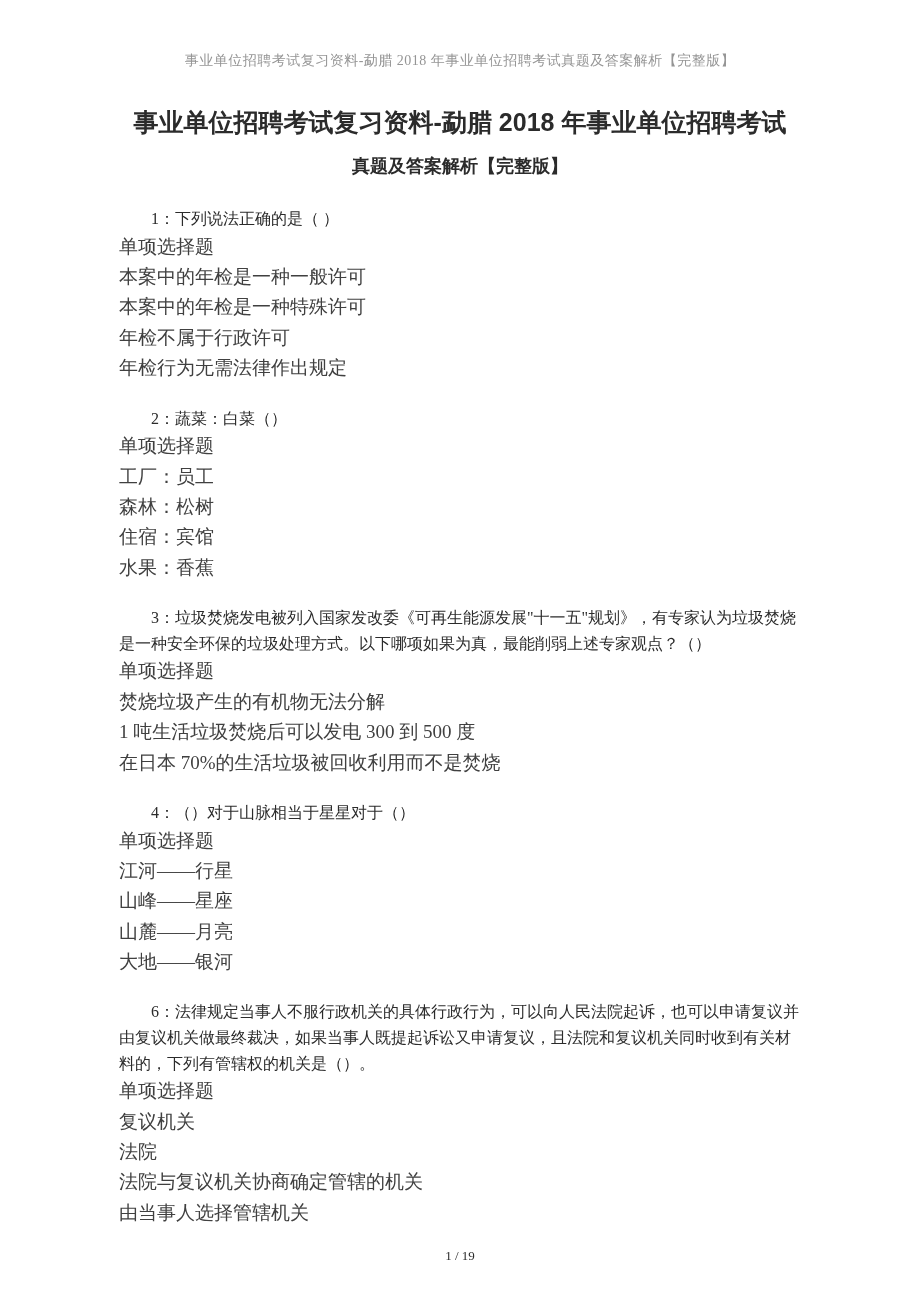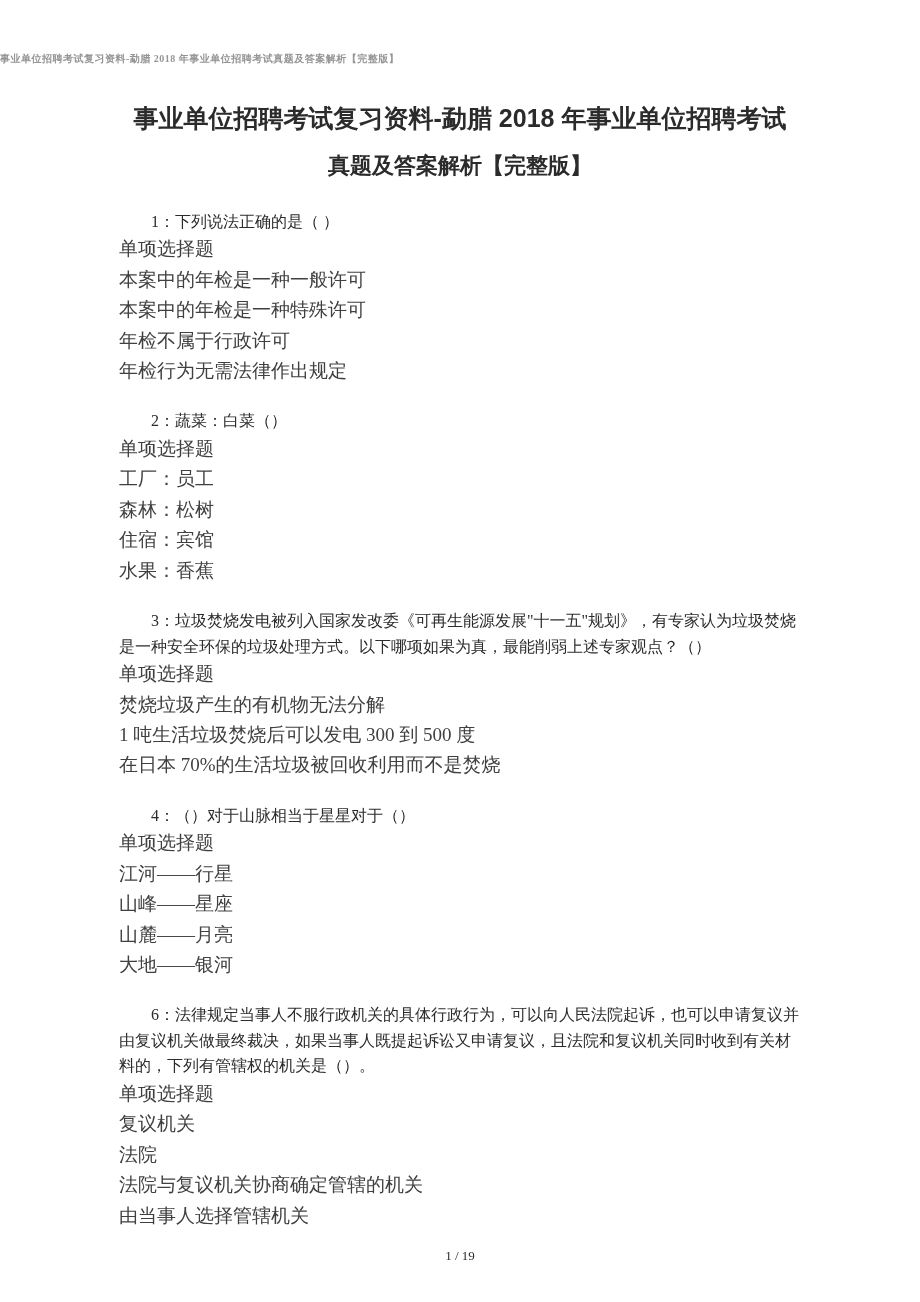--- a/index.html
+++ b/index.html
@@ -9,46 +9,45 @@
     }
     body {
       width: 920px;
       min-height: 1302px;
       background: #ffffff;
       font-family: "SimSun", "宋体", serif;
       color: #333333;
       position: relative;
     }
     .page-header {
-      text-align: left;
+      text-align: center;
       color: #959595;
-      font-size: 10px;
+      font-size: 14px;
       padding-top: 52px;
       padding-bottom: 18px;
       letter-spacing: 0.5px;
-      font-weight: bold;
     }
     .content {
       padding-left: 119px;
       padding-right: 119px;
     }
     .title-main {
       font-family: "SimHei", "黑体", sans-serif;
       font-weight: bold;
       font-size: 25px;
       text-align: center;
       color: #2b2b2b;
       line-height: 1.7;
       margin-top: 13px;
       margin-bottom: 7px;
     }
     .title-sub {
       font-family: "SimHei", "黑体", sans-serif;
       font-weight: bold;
-      font-size: 22px;
+      font-size: 18px;
       text-align: center;
       color: #2b2b2b;
       line-height: 1.7;
       margin-bottom: 25px;
     }
     .question-block {
       margin-bottom: 22px;
     }
     .question-text {
       font-size: 16px;

